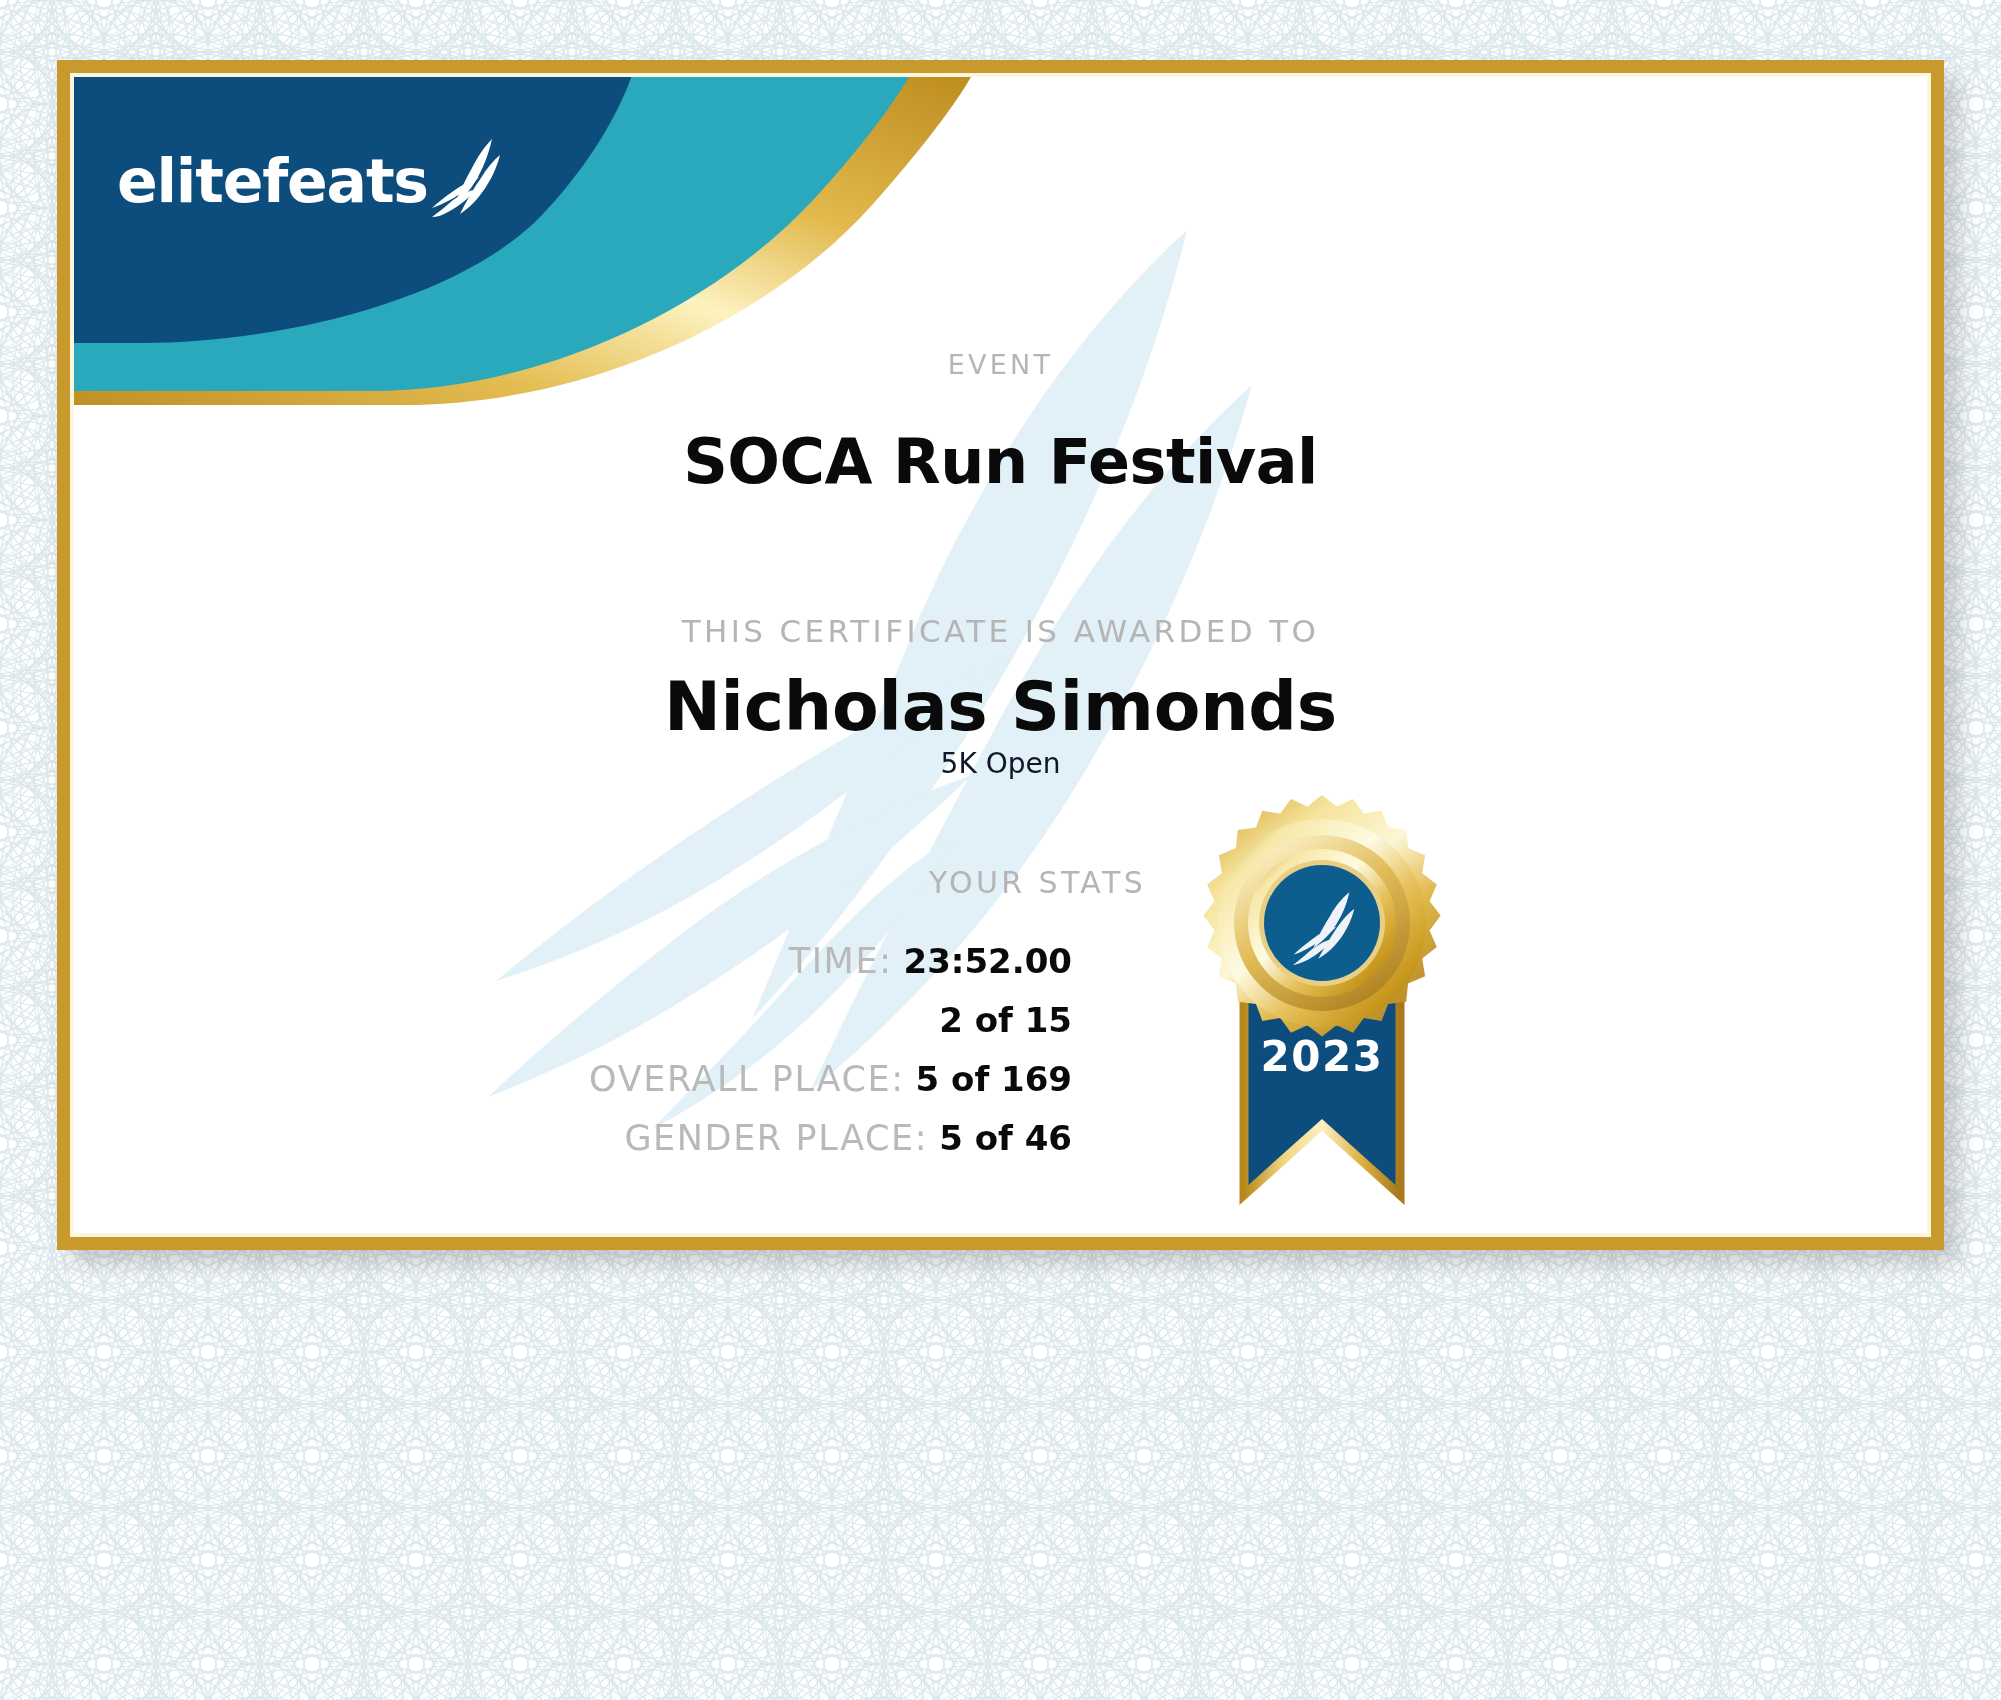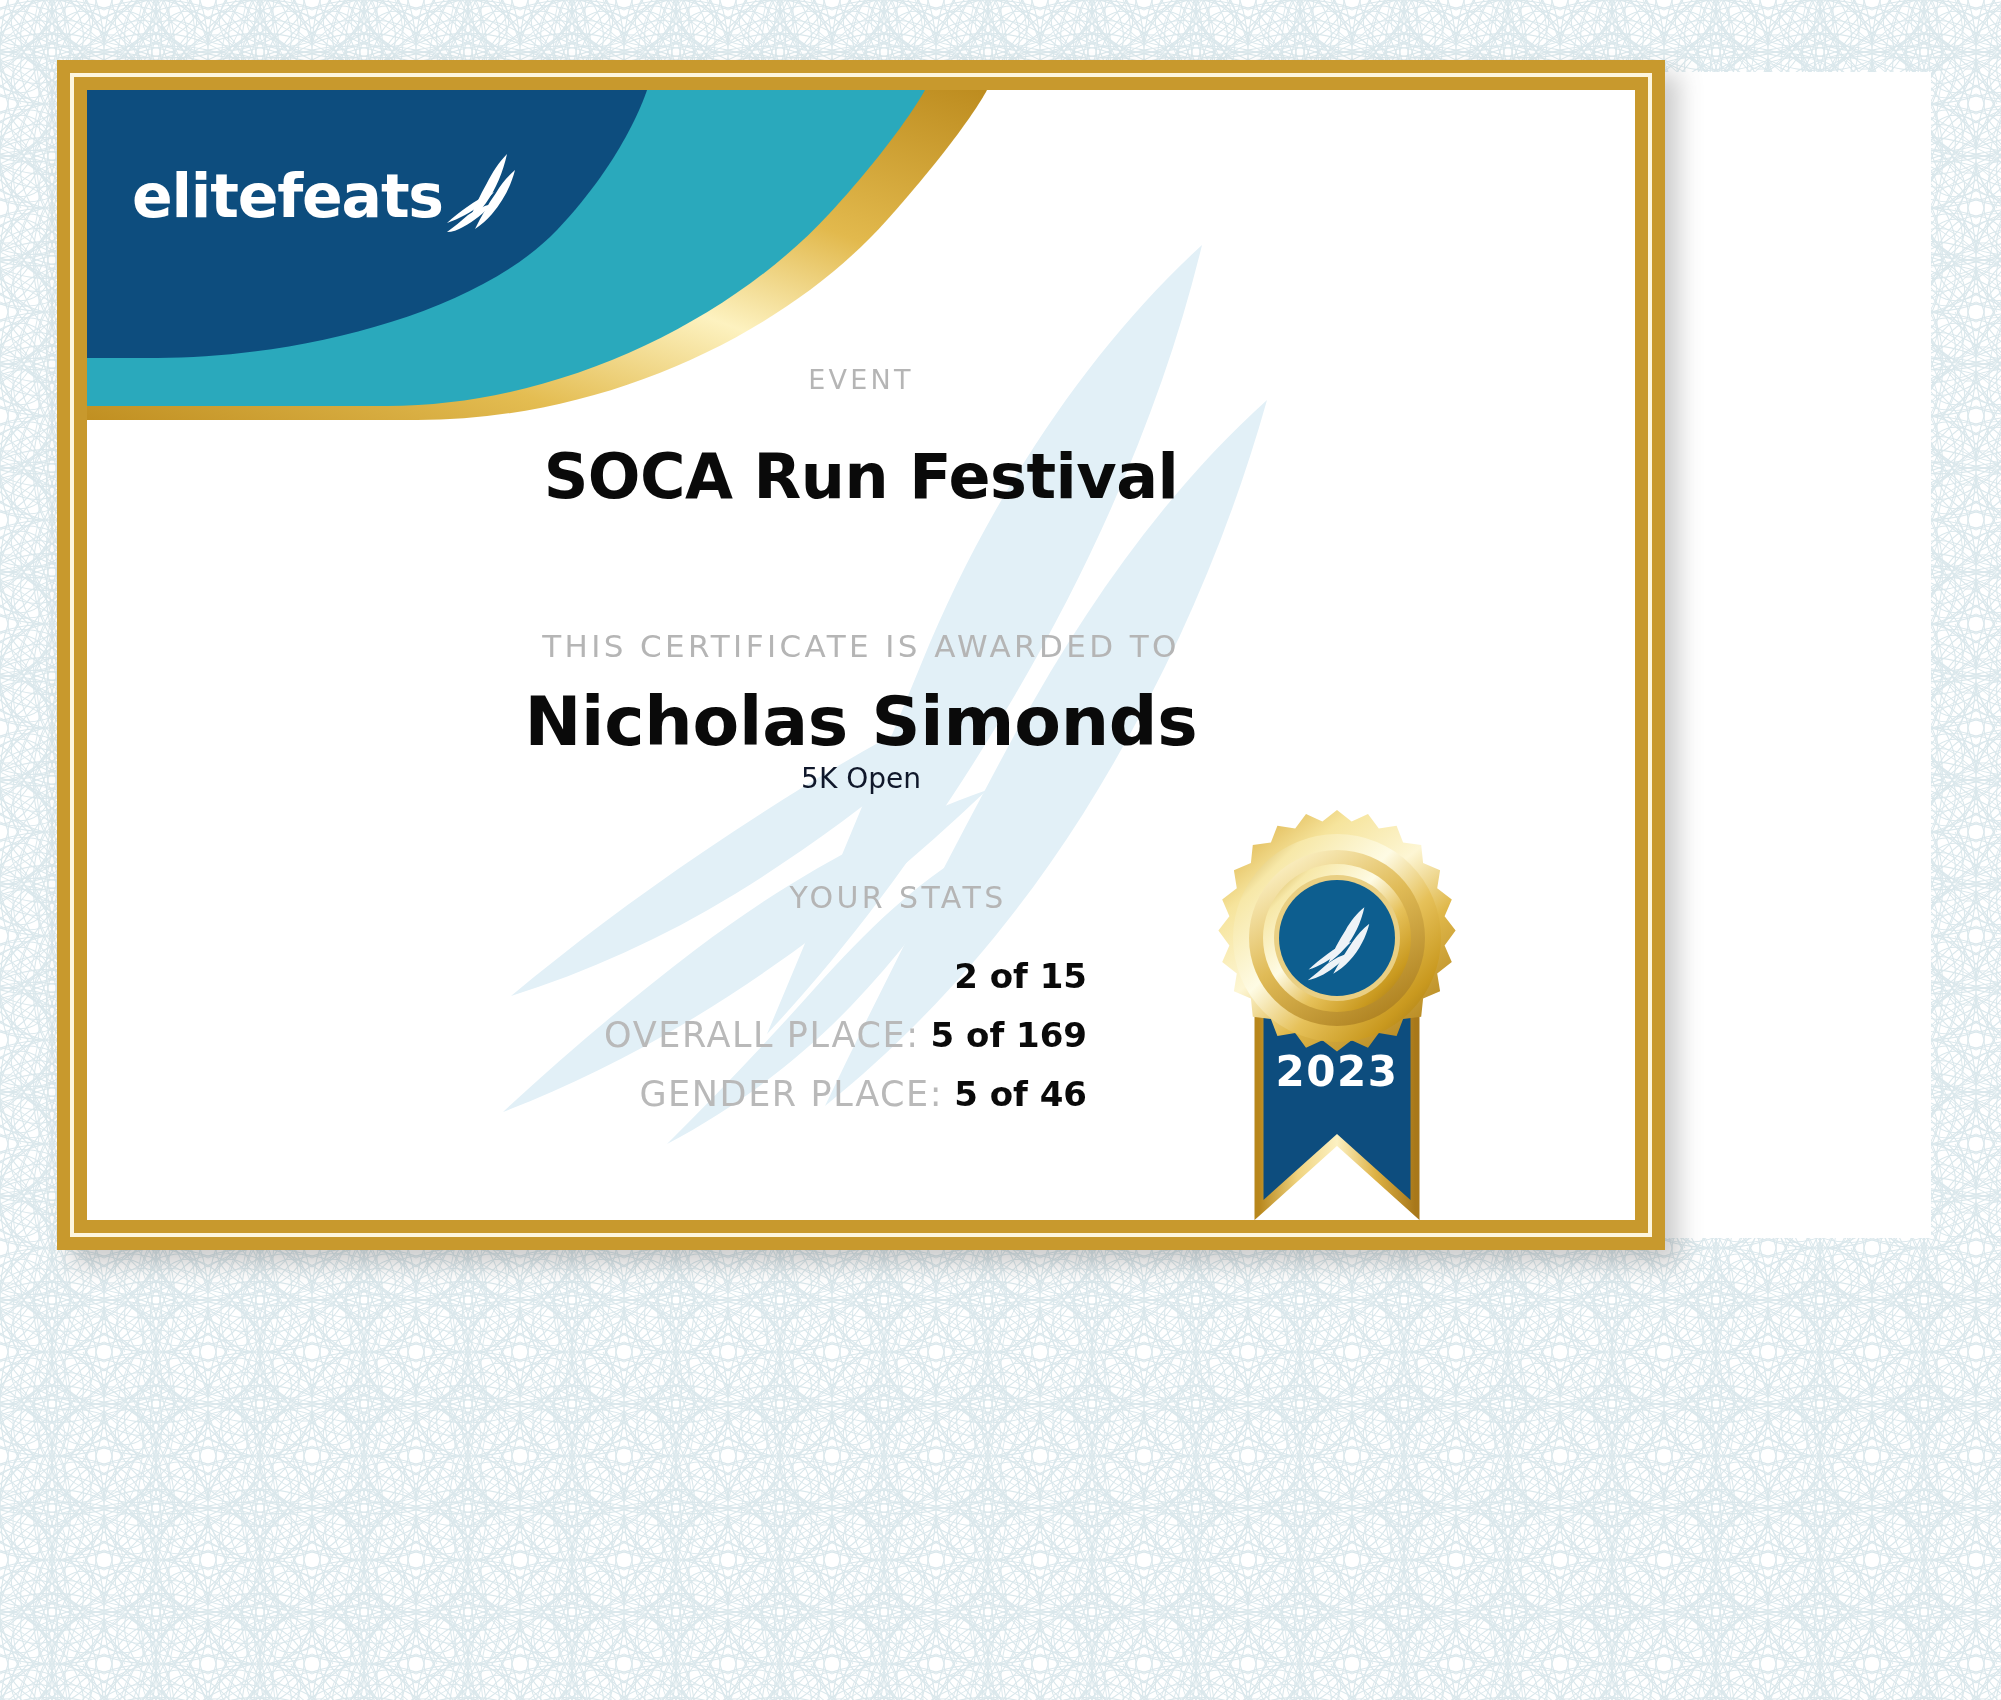--- a/index.html
+++ b/index.html
@@ -26,24 +26,24 @@
     width: 2001px;
     height: 1700px;
     opacity: 0.55;
   }
 
   
   #frame {
     position: absolute;
     left: 57px;
     top: 60px;
-    width: 1608px;
+    width: 1887px;
     height: 1190px;
     background: #c8992d;
-    padding: 30px;
+    padding: 15px;
     box-shadow: 14px 14px 22px rgba(90,90,90,0.30);
   }
   #frame-inner-edge {
     position: absolute;
     inset: 13px;
     border: 4px solid #fdf6de;
     pointer-events: none;
     z-index: 4;
   }
 
@@ -277,20 +277,24 @@
         <div id="event-name">SOCA Run Festival</div>
 
         <div id="awarded-label" class="label">THIS CERTIFICATE IS AWARDED TO</div>
         <div id="recipient">Nicholas Simonds</div>
         <div id="division">5K Open</div>
 
         <div id="stats-label" class="label">YOUR STATS</div>
 
         <div id="stats">
           <div class="stat-row">
+            <span class="stat-label">TIME:</span>
+            <span class="stat-value">23:52.00</span>
+          </div>
+          <div class="stat-row">
             <span class="stat-value">2 of 15</span>
           </div>
           <div class="stat-row">
             <span class="stat-label">OVERALL PLACE:</span>
             <span class="stat-value">5 of 169</span>
           </div>
           <div class="stat-row">
             <span class="stat-label">GENDER PLACE:</span>
             <span class="stat-value">5 of 46</span>
           </div>

